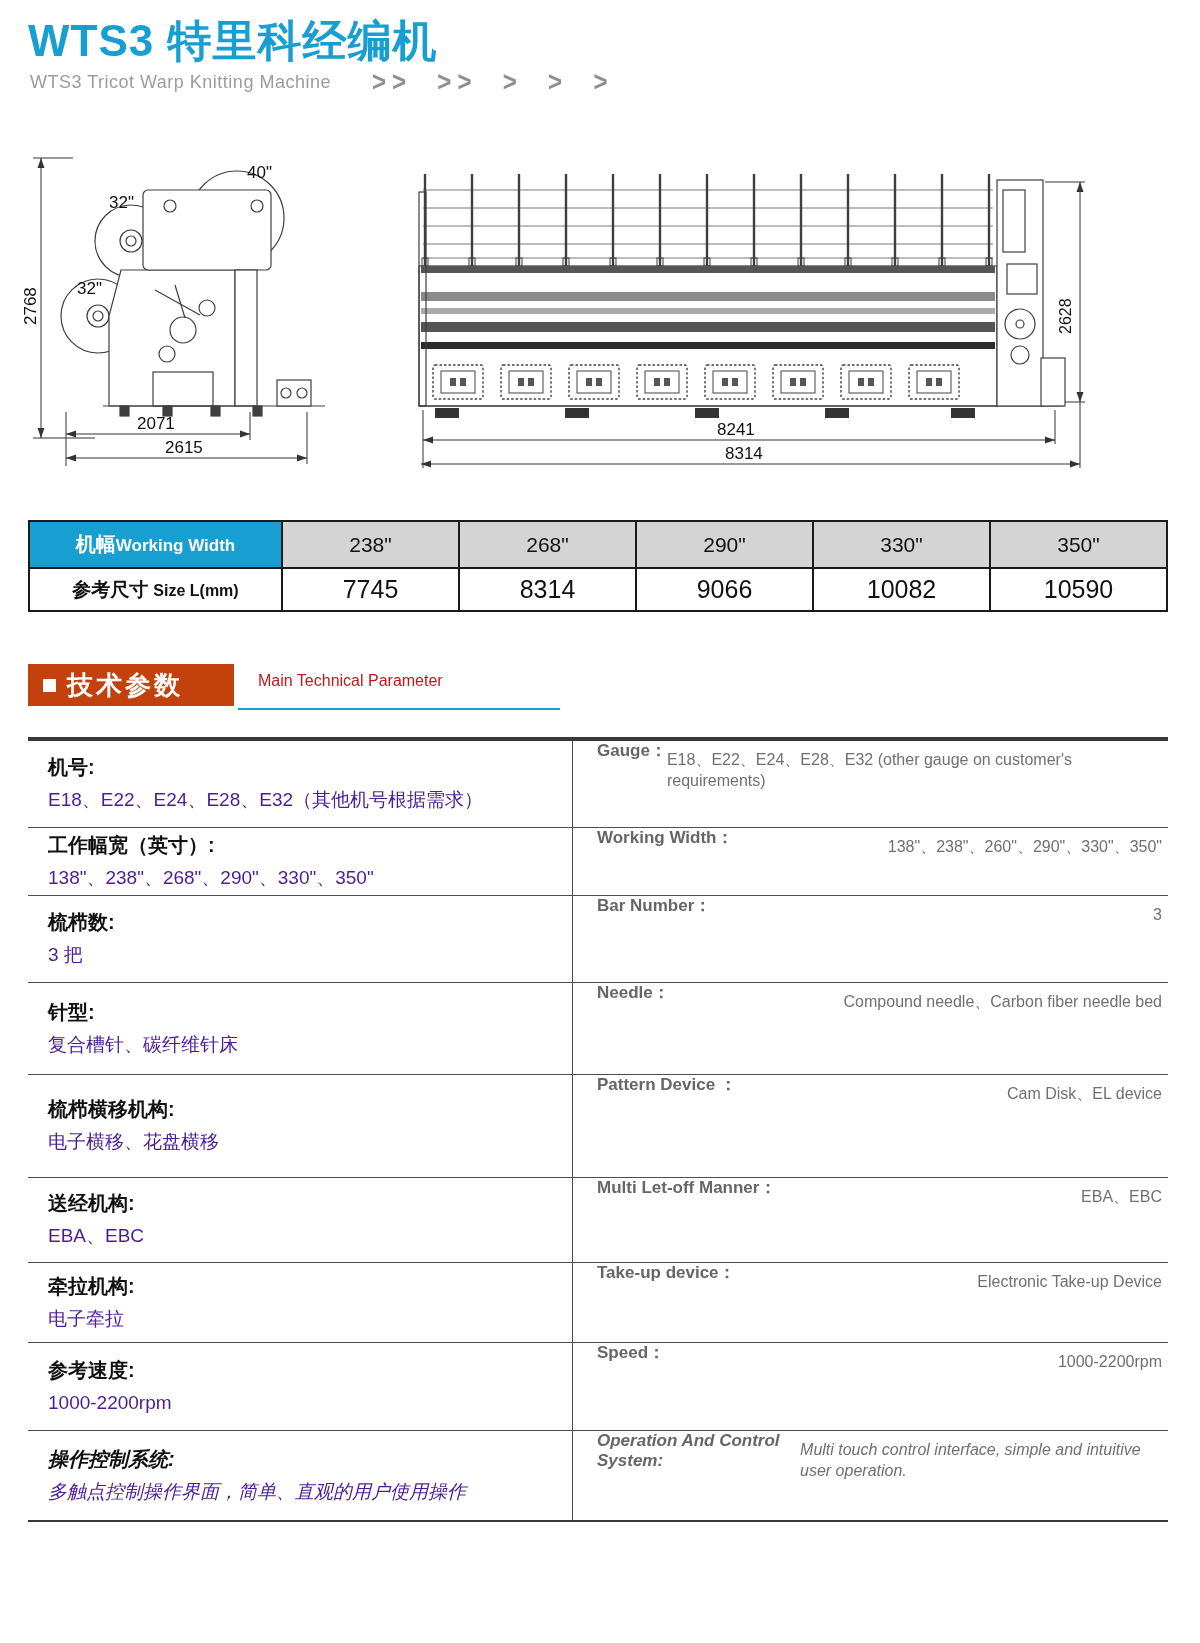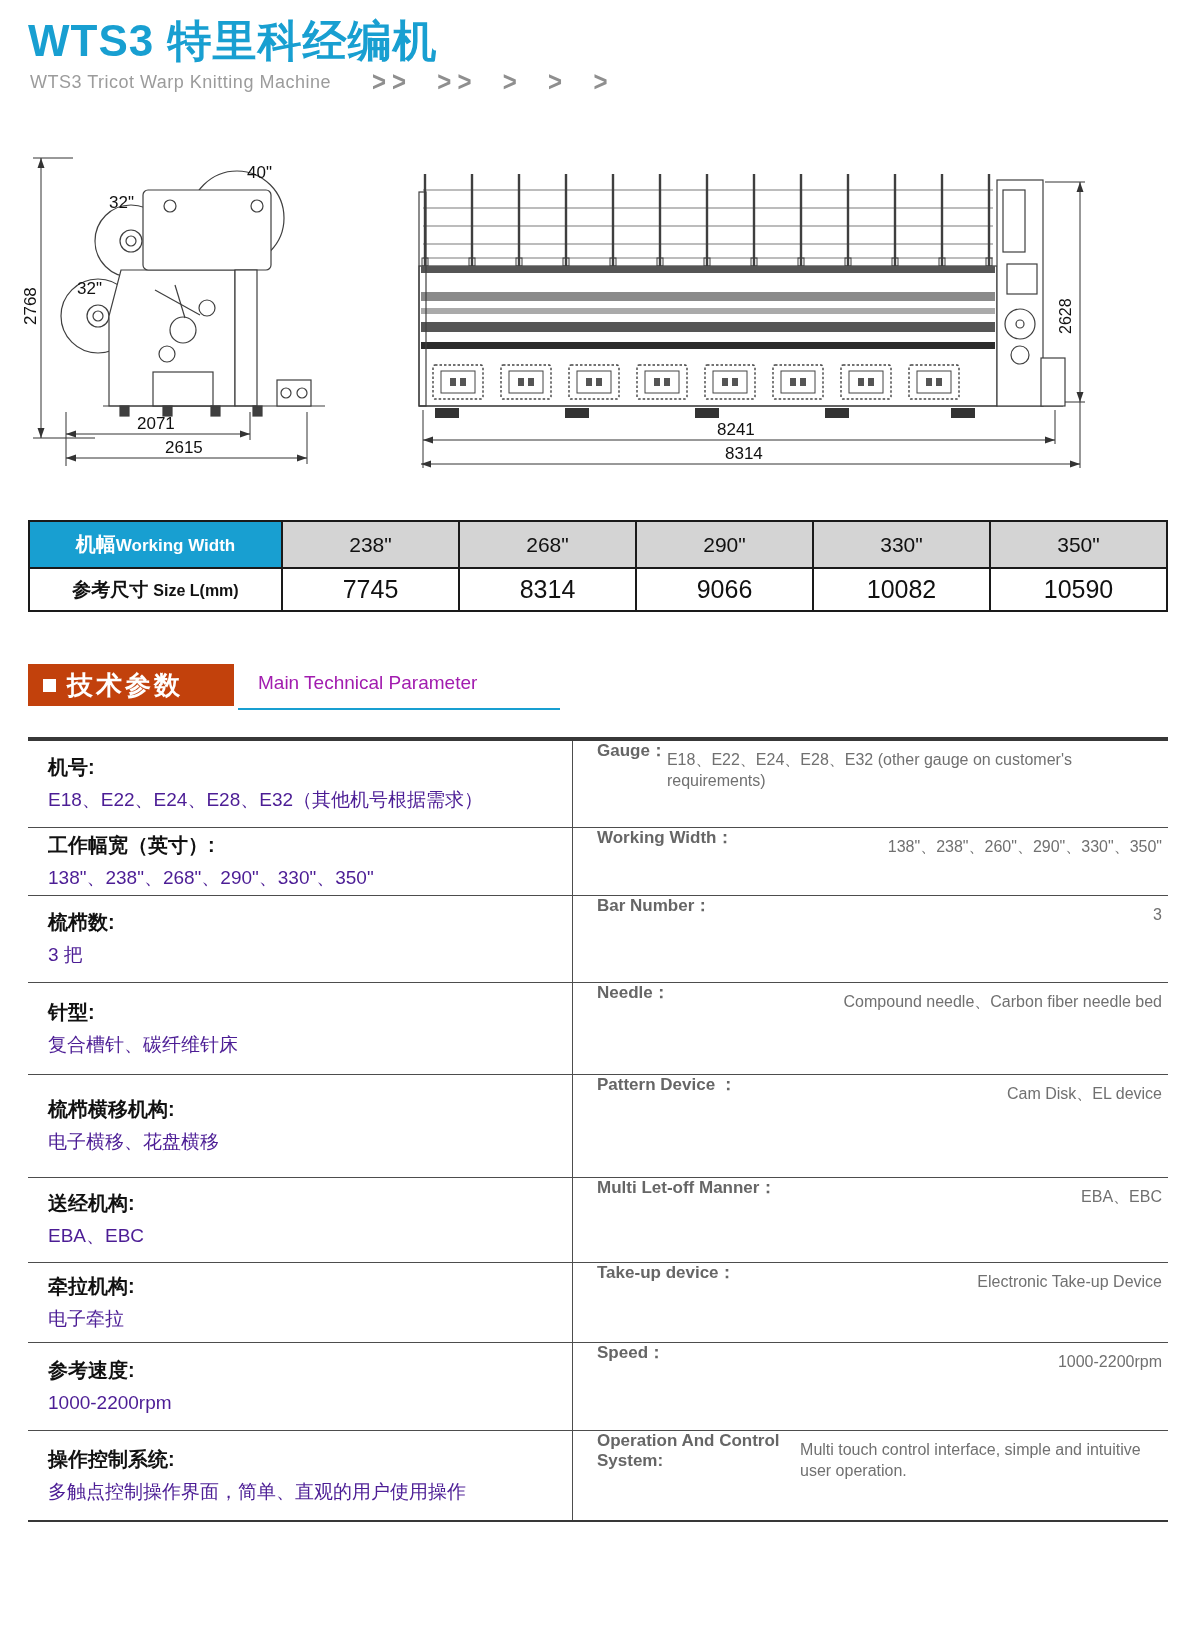--- a/index.html
+++ b/index.html
@@ -27,36 +27,36 @@
   tr.wt-r2 td { height:43px; background:#fff;margin-left:26px; }
   td.wt-label2 { background:#fff; color:#111; }
   td.wt-label2 .cn { font-weight:700; font-size:19px; }
   td.wt-label2 .en { font-weight:700; font-size:16px; margin-left:5px; }
   td.wt-val { font-size:25px; color:#111; }
 
   
   .sec-box { left:28px; top:664px; width:206px; height:42px; background:#c2410c; display:flex; align-items:center; padding-left:15px; gap:11px; }
   .sec-bullet { width:13px; height:13px; background:#fff; display:inline-block; }
   .sec-cn { color:#fff; font-size:26px; font-weight:700; letter-spacing:3px; }
-  .sec-en { left:258px; top:672px; font-size:19px; color:#a21caf;text-align:right; }
+  .sec-en { left:258px; top:672px; font-size:16px; color:#b91c1c;text-align:right; }
   .sec-underline { left:238px; top:708px; width:322px; height:2px; background:#189fd1; }
 
   
   .spec-table { left:28px; top:737px; width:1140px; position:absolute; border-top:4px solid #383838; border-bottom:2px solid #383838; }
   .spec-row { display:flex; border-bottom:1px solid #4d4d4d; }
   .spec-row:last-child { border-bottom:none; }
   .spec-cell-cn { width:544px; padding:0 14px 0 20px; display:flex; flex-direction:column; justify-content:center; }
   .spec-cell-en { width:596px; border-left:1px solid #4d4d4d; padding:0 6px 0 24px; display:flex; flex-direction:row; justify-content:space-between; }
   .cn-title { font-size:20px; font-weight:700; color:#111; line-height:1.25; }
   .cn-value { font-size:19px; color:#4c1d95; margin-top:7px; line-height:1.35; }
   .en-title { font-size:17px; font-weight:700; color:#666; line-height:1.2; }
   .en-value { font-size:16px; color:#707070; margin-top:9px; line-height:1.3; }
   .r1 { height:87px; } .r2 { height:68px; } .r3 { height:87px; } .r4 { height:92px; }
   .r5 { height:103px; } .r6 { height:85px; } .r7 { height:80px; } .r8 { height:88px; }
-  .r9 { height:89px; } .r10 { height:114px; }
+  .r9 { height:89px;font-style:italic; } .r10 { height:114px; }
 </style>
 </head>
 <body>
 
 <div class="abs page-title">WTS3 特里科经编机</div>
 <div class="abs page-subtitle">WTS3 Tricot Warp Knitting Machine</div>
 <div class="abs chevrons">&gt;&gt;  &gt;&gt;  &gt;  &gt;  &gt;</div>
 
 <svg class="abs drawing" style="left:25px; top:140px;" width="340" height="330" viewBox="0 0 340 330">
   <g stroke="#3f3f3f" fill="none" stroke-width="1.2">

